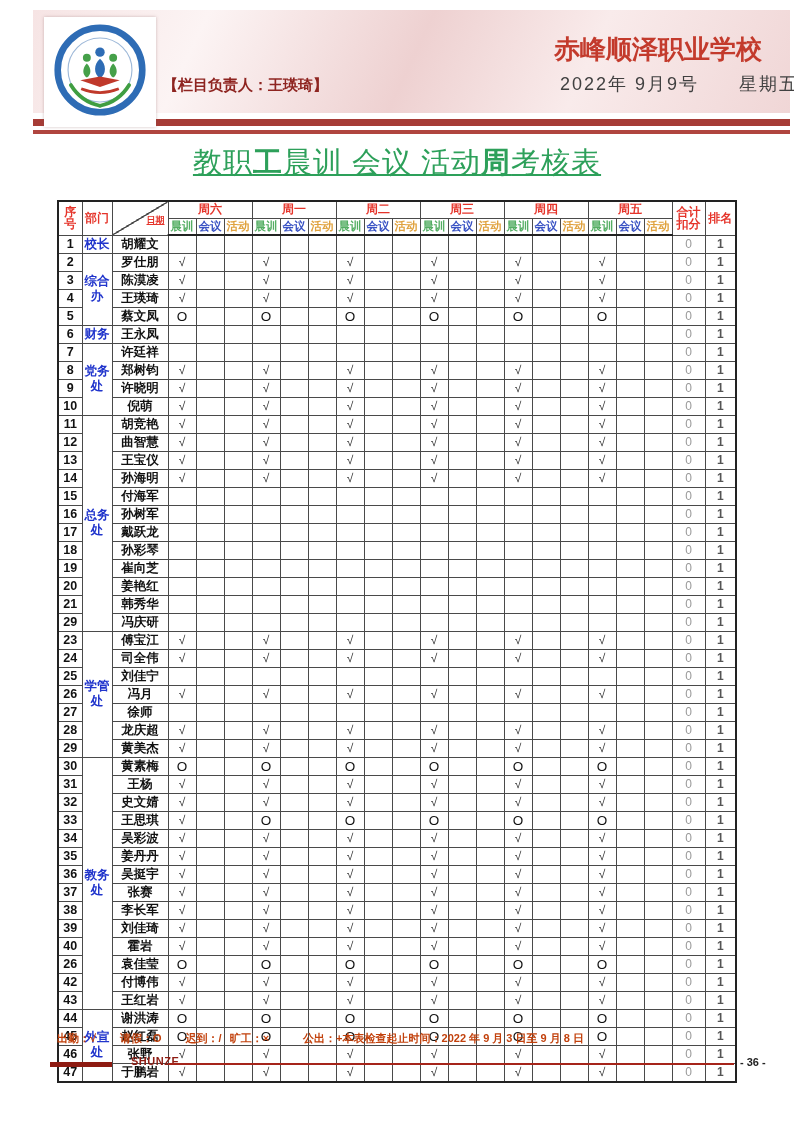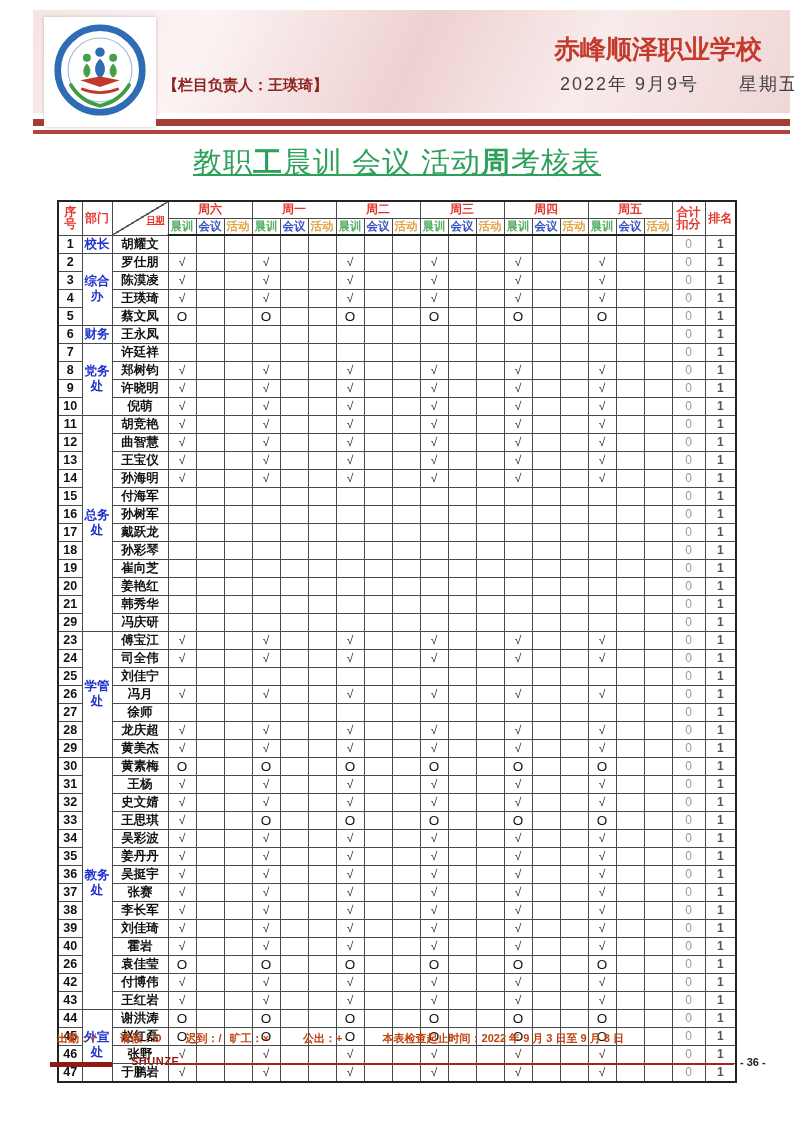--- a/index.html
+++ b/index.html
@@ -43,21 +43,21 @@
   .mark.circle { font-size:13.5px; color:#111; }
   .total { color:#999; font-size:12px; }
   .rank { color:#555; font-size:12px; font-weight:bold; }
 
   
   .legend { position:absolute; left:57px; top:1031px; width:700px; font-size:11px; font-weight:bold; color:#c2410c;
     display:flex; align-items:flex-end; white-space:nowrap; }
   .lg1, .lg2 { margin-right:24px; }
   .lg3 { margin-right:8px; }
   .lg4 { margin-right:34px; }
-  .lg5 { margin-right:40px; }
+  .lg5 { }
 
   
   .footer-thick { position:absolute; left:50px; top:1062px; width:62px; height:5px; background:#8e1b12; }
   .footer-brand { position:absolute; left:119px; top:1055px; font-size:11px; font-weight:bold; color:#8e1b12; letter-spacing:.5px;margin-left:12px; }
   .footer-thin { position:absolute; left:168px; top:1063px; width:566px; height:2px; background:#a5241a; }
   .footer-page { position:absolute; left:740px; top:1056px; font-size:11px; color:#222; white-space:nowrap;font-weight:bold; }
 </style>
 </head>
 <body>
 

